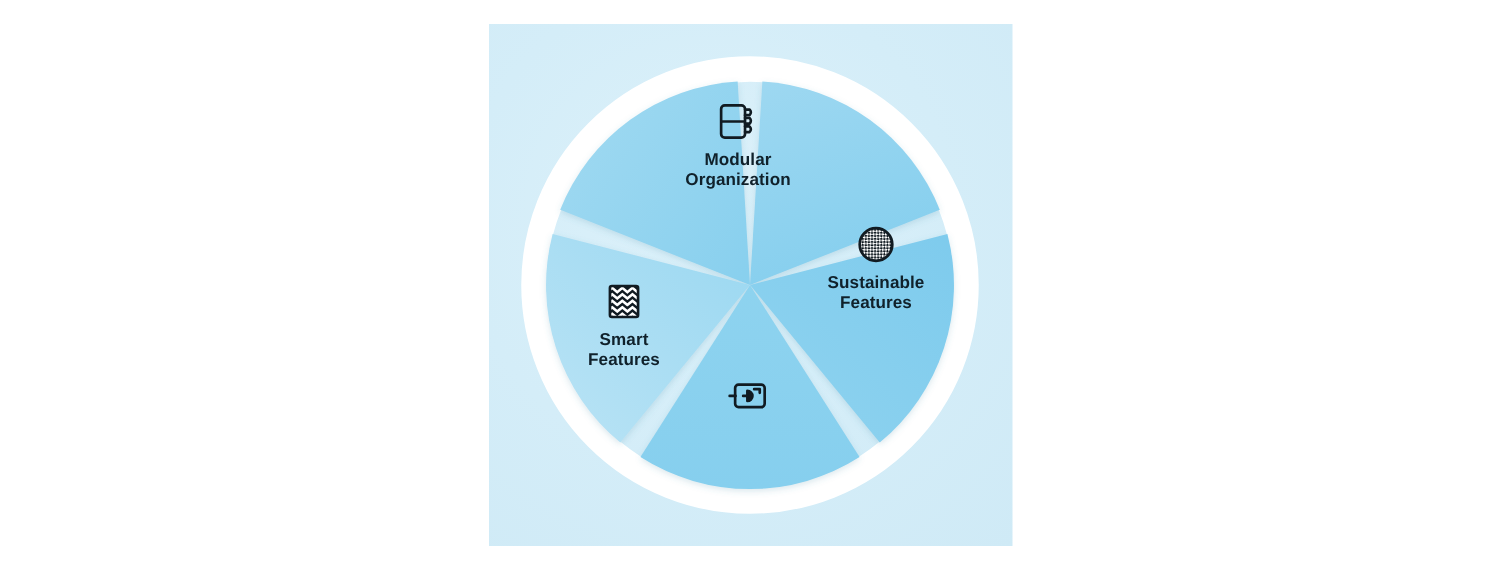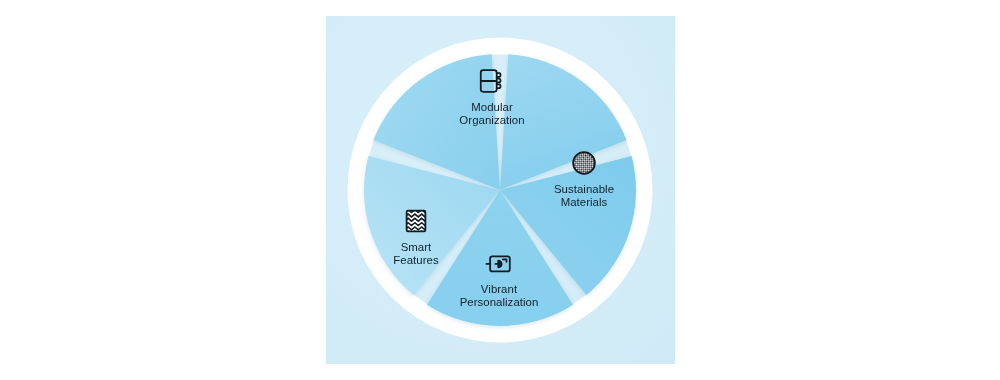--- a/index.html
+++ b/index.html
@@ -46,40 +46,40 @@
   }
 
   
   .seg-content {
     position: absolute;
     width: 132px;
     text-align: center;
     color: #10212b;
     line-height: 1.18;
     font-size: 11.4px;
-    font-weight: 400;
+    font-weight: 700;
     letter-spacing: 0.005em;
     pointer-events: none;
   }
   .seg-content .label {
     display: block;
     white-space: pre-line;
   }
   .seg-icon {
     display: block;
     margin: 0 auto 5px auto;
     width: 30px;
     height: 30px;
   }
 
   
   .pos-modular      { left: 100px; top: 50px; }
   .pos-sustainable  { left: 192px; top: 132px; }
   .pos-vibrant      { left: 107px; top: 232px; }
-  .pos-smart        { left: 24px;  top: 190px; }
+  .pos-smart        { left: 24px;  top: 170px; }
   .pos-transparent  { left: 30px;  top: 88px; }
 </style>
 </head>
 <body>
 
 <div id="canvas">
 
   <div id="panel"></div>
 
   <div id="wheel-wrap">
@@ -169,35 +169,33 @@
             <rect width="1.55" height="1.55" fill="#111b22"></rect>
             <rect x="1.55" y="1.55" width="1.55" height="1.55" fill="#111b22"></rect>
           </pattern>
         </defs>
         <g clip-path="url(#clipMesh)">
           <rect x="0" y="0" width="32" height="32" fill="url(#meshPat)"></rect>
         </g>
         <circle cx="16" cy="16" r="11.6" fill="none" stroke="#111b22" stroke-width="1.9"></circle>
       </svg>
       <span class="label">Sustainable
-Materials</span>
+Features</span>
     </div>
 
     <div class="seg-content pos-vibrant">
       <svg class="seg-icon" viewBox="0 0 32 32">
         <g fill="none" stroke="#111b22" stroke-width="1.9" stroke-linecap="round" stroke-linejoin="round">
           <rect x="6.5" y="9" width="21" height="16" rx="2.4"></rect>
           <path d="M2.6 17 h4.2"></path>
           <path d="M15.2 13.4 v7.2 a3.6 3.6 0 0 0 0 -7.2 z" fill="#111b22"></path>
           <path d="M12.2 17 h3"></path>
           <path d="M20 12.2 h4 v2.6"></path>
         </g>
       </svg>
-      <span class="label">Vibrant
-Personalization</span>
     </div>
 
     <div class="seg-content pos-smart">
       <svg class="seg-icon" viewBox="0 0 32 32">
         <defs>
           <clipPath id="clipZig">
               <rect x="6" y="5" width="20" height="22" rx="1.4"></rect>
             </clipPath>
         </defs>
         <g clip-path="url(#clipZig)">

